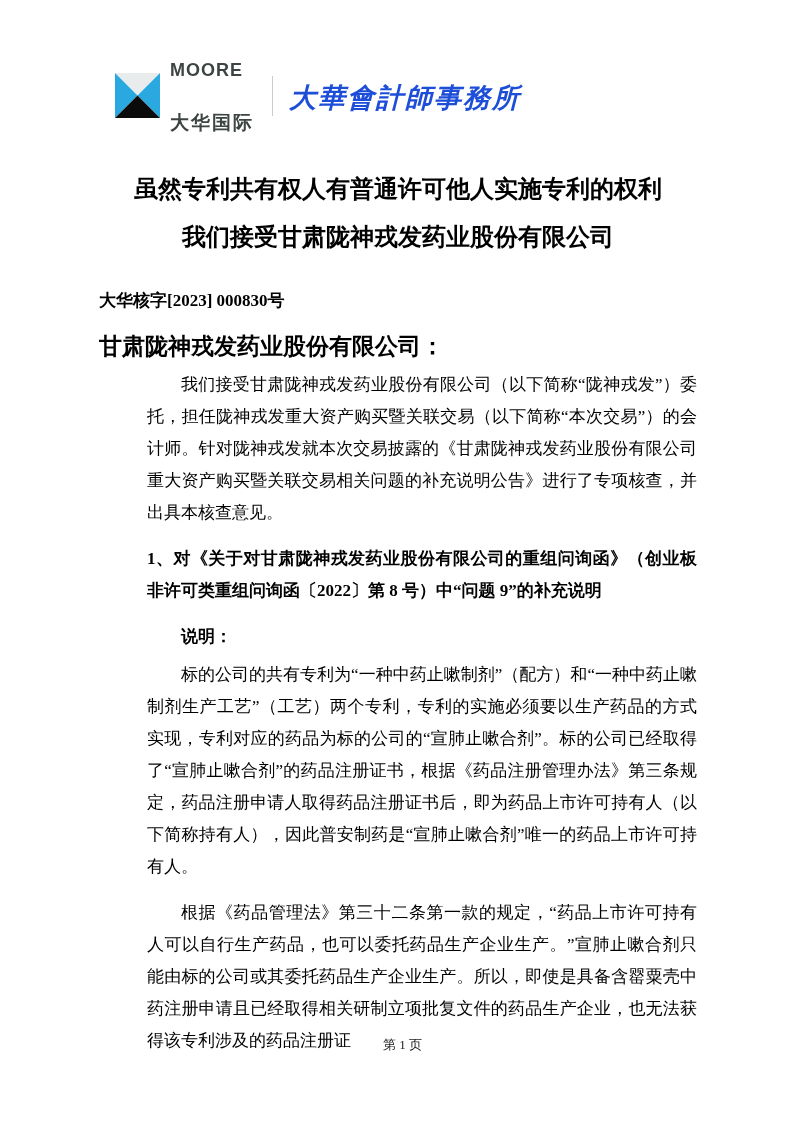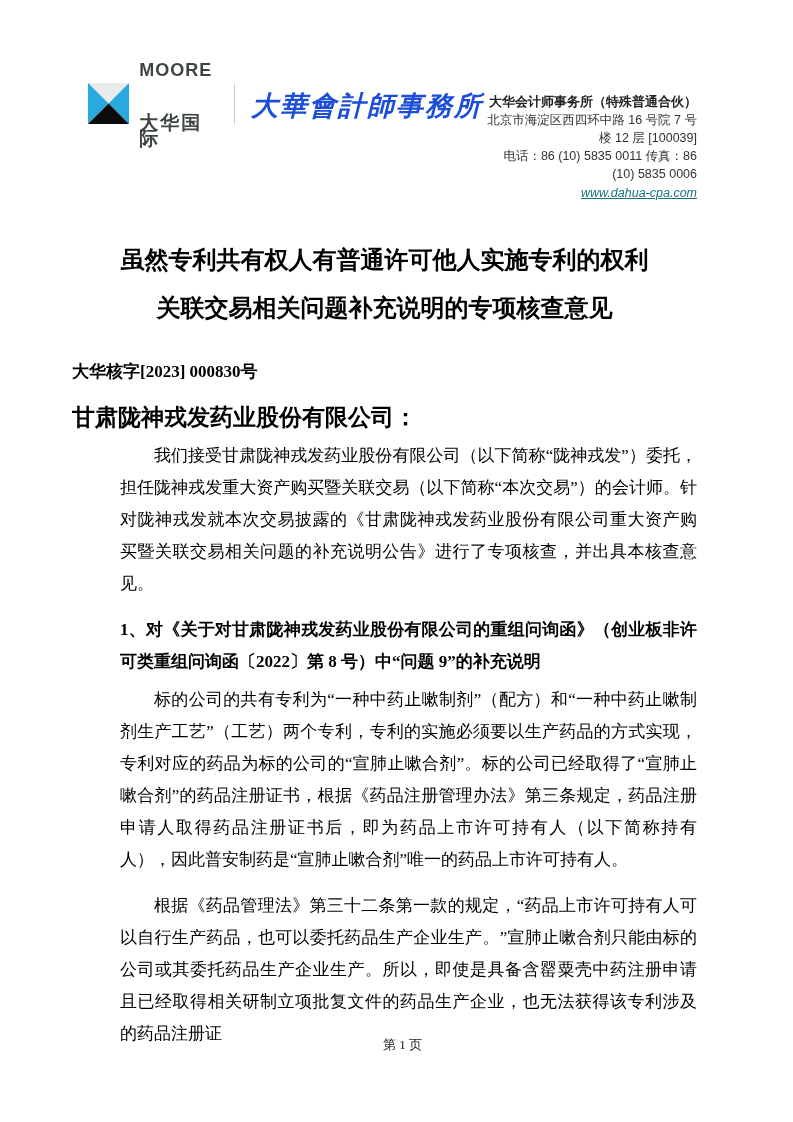--- a/index.html
+++ b/index.html
@@ -8,21 +8,21 @@
     width: 793px;
     height: 1122px;
     position: relative;
     font-family: "Liberation Serif", "DejaVu Serif", serif;
     color: #000000;
     overflow: hidden;
   }
   .page {
     width: 793px;
     height: 1122px;
-    padding: 58px 96px 0 72px;
+    padding: 58px 96px 0 99px;
     position: relative;
   }
   
   .header { display: flex; justify-content: space-between; align-items: flex-start; }
   .brand { display: flex; align-items: center; margin-left: 16px; margin-top: 2px; }
   .brand-mark { width: 45px; height: 45px; display: block; }
   .brand-moore { margin-left: 10px; font-family: "Liberation Sans", sans-serif; }
   .brand-moore .moore {
     font-size: 18px; font-weight: bold; color: #3c4543; letter-spacing: 1px; line-height: 20px;
   }
@@ -98,39 +98,32 @@
         <polygon points="0,46 23,23 46,46" fill="#0b0b0b"></polygon>
       </svg>
       <div class="brand-moore">
         <div class="moore">MOORE</div>
         <div class="dahua-intl">大华国际</div>
       </div>
       <div class="brand-divider"></div>
       <div class="brand-calligraphy">大華會計師事務所</div>
     </div>
 
-    <div class="contact">
-      <div class="firm-name">大华会计师事务所（特殊普通合伙）</div>
-      <div class="contact-line">北京市海淀区西四环中路 16 号院 7 号楼 12 层 [100039]</div>
-      <div class="contact-line">电话：86 (10) 5835 0011 传真：86 (10) 5835 0006</div>
-      <div class="website-row">
-        <a class="website">www.dahua-cpa.com</a>
-      </div>
-    </div>
   </div>
 
   <div class="doc-title">
     <div>虽然专利共有权人有普通许可他人实施专利的权利</div>
-    <div>关联交易相关问题补充说明的专项核查意见</div>
+    <div>我们接受甘肃陇神戎发药业股份有限公司</div>
   </div>
 
   <div class="doc-number">大华核字[2023] 000830号</div>
 
   <div class="salutation">甘肃陇神戎发药业股份有限公司：</div>
 
   <p class="para indent">我们接受甘肃陇神戎发药业股份有限公司（以下简称“陇神戎发”）委托，担任陇神戎发重大资产购买暨关联交易（以下简称“本次交易”）的会计师。针对陇神戎发就本次交易披露的《甘肃陇神戎发药业股份有限公司重大资产购买暨关联交易相关问题的补充说明公告》进行了专项核查，并出具本核查意见。</p>
   <p class="para bold space-before">1、对《关于对甘肃陇神戎发药业股份有限公司的重组问询函》（创业板非许可类重组问询函〔2022〕第 8 号）中“问题 9”的补充说明</p>
+  <p class="para bold indent space-before">说明：</p>
   <p class="para indent">标的公司的共有专利为“一种中药止嗽制剂”（配方）和“一种中药止嗽制剂生产工艺”（工艺）两个专利，专利的实施必须要以生产药品的方式实现，专利对应的药品为标的公司的“宣肺止嗽合剂”。标的公司已经取得了“宣肺止嗽合剂”的药品注册证书，根据《药品注册管理办法》第三条规定，药品注册申请人取得药品注册证书后，即为药品上市许可持有人（以下简称持有人），因此普安制药是“宣肺止嗽合剂”唯一的药品上市许可持有人。</p>
   <p class="para indent space-before">根据《药品管理法》第三十二条第一款的规定，“药品上市许可持有人可以自行生产药品，也可以委托药品生产企业生产。”宣肺止嗽合剂只能由标的公司或其委托药品生产企业生产。所以，即使是具备含罂粟壳中药注册申请且已经取得相关研制立项批复文件的药品生产企业，也无法获得该专利涉及的药品注册证</p>
 
   <div class="footer">第 1 页</div>
 
 </div>
 
 </body></html>

